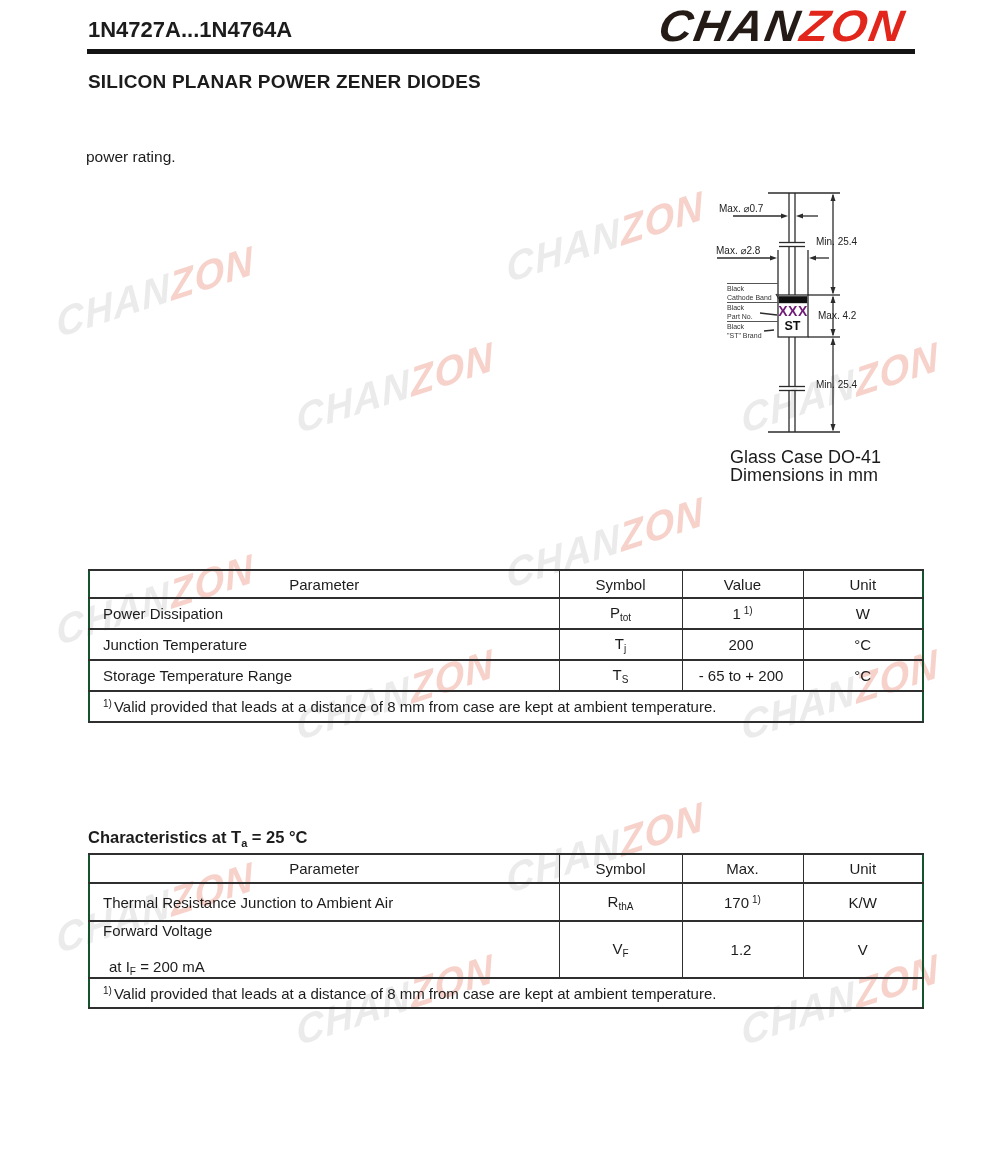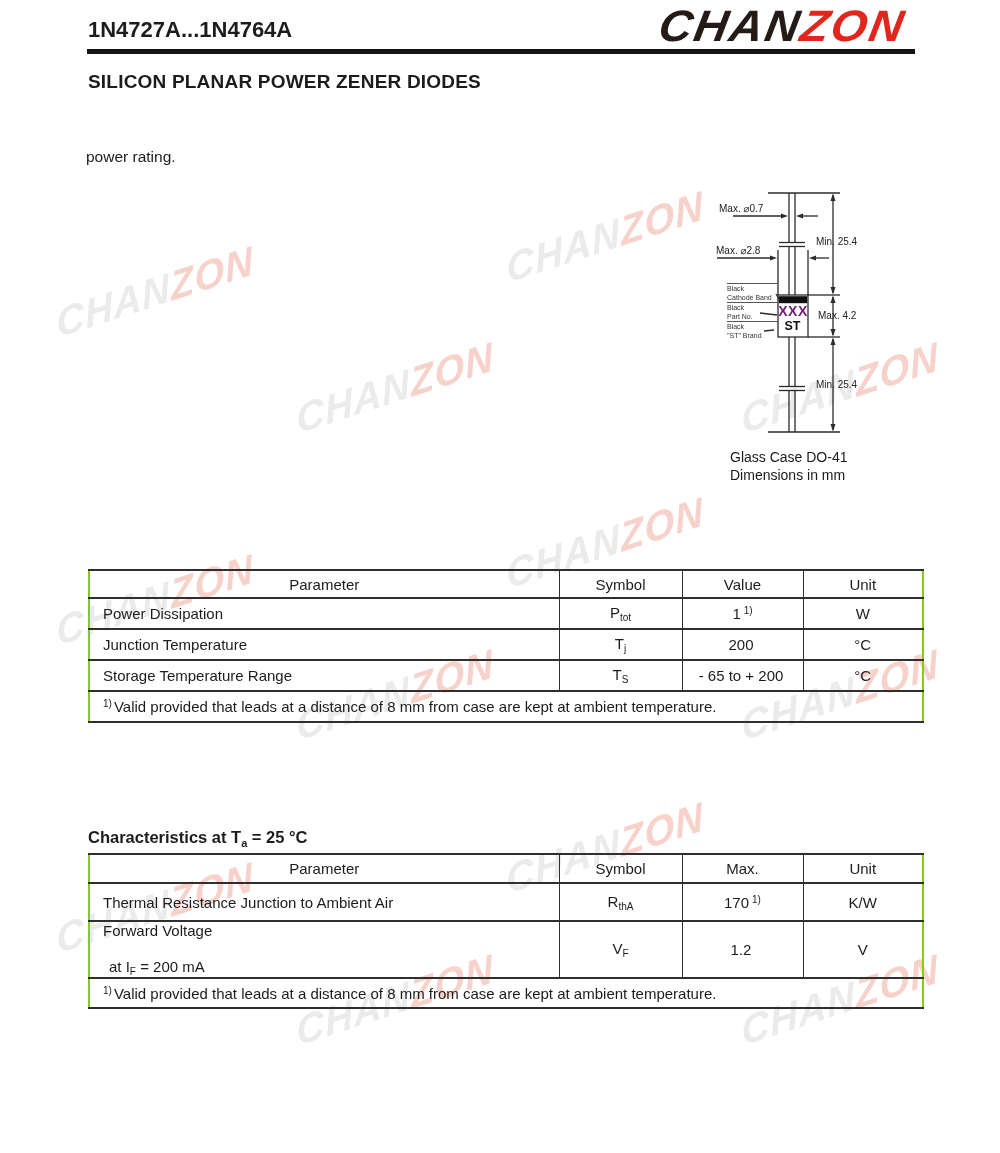--- a/index.html
+++ b/index.html
@@ -32,34 +32,34 @@
   .diagram svg{position:absolute; left:0; top:0;}
   .dim-label{position:absolute; font-size:10px; color:#222; white-space:nowrap;}
   .callout{
     position:absolute; left:27px; width:51px; font-size:7px; line-height:8.5px; color:#333;
     border-top:1px solid #555; padding-top:1px; white-space:nowrap;
   }
   .marking-xxx{position:absolute; left:78px; top:120px; width:30px; text-align:center;
     font-size:14px; font-weight:600; letter-spacing:0.5px; color:#701a75;}
   .marking-st{position:absolute; left:78px; top:136px; width:29px; text-align:center;
     font-size:12.5px; font-weight:600; color:#111;}
-  .case-caption{position:absolute; left:30px; top:266px; font-size:14px; line-height:17.5px; color:#1a1a1a;}
+  .case-caption{position:absolute; left:30px; top:266px; font-size:18px; line-height:17.5px; color:#1a1a1a;}
   
   .sec-heading{position:absolute; left:88px; font-size:16.5px; font-weight:bold;}
   .sec-heading sub{font-size:11px;}
   .spec-table{
     position:absolute; left:88px; border-collapse:collapse; table-layout:fixed; width:834px;
     font-size:15px; color:#1c1c1c; background:transparent;
   }
   .spec-table td, .spec-table th{
     border:1.5px solid #2f2f2f; border-top-width:2px; border-bottom-width:2px;
     padding:0; text-align:center; vertical-align:middle; font-weight:normal;
     background:transparent;
   }
-  .spec-table{border:2px solid #84cc16;}
+  .spec-table{border:2px solid #14532d;}
   .spec-table th{font-size:15px;}
   .cell-param{text-align:left !important; padding-left:13px !important;}
   .cell-foot{text-align:left !important; padding-left:13px !important; font-size:15px;margin-top:22px;}
   .spec-table sub{font-size:10px; vertical-align:-3px;}
   .spec-table sup{font-size:10px; vertical-align:5px; margin-left:3px;}
   .cell-foot sup{margin-left:0; margin-right:2px;}
   .param-l2{display:block; padding-left:6px; margin-top:19px;}
 </style>
 </head>
 <body>

